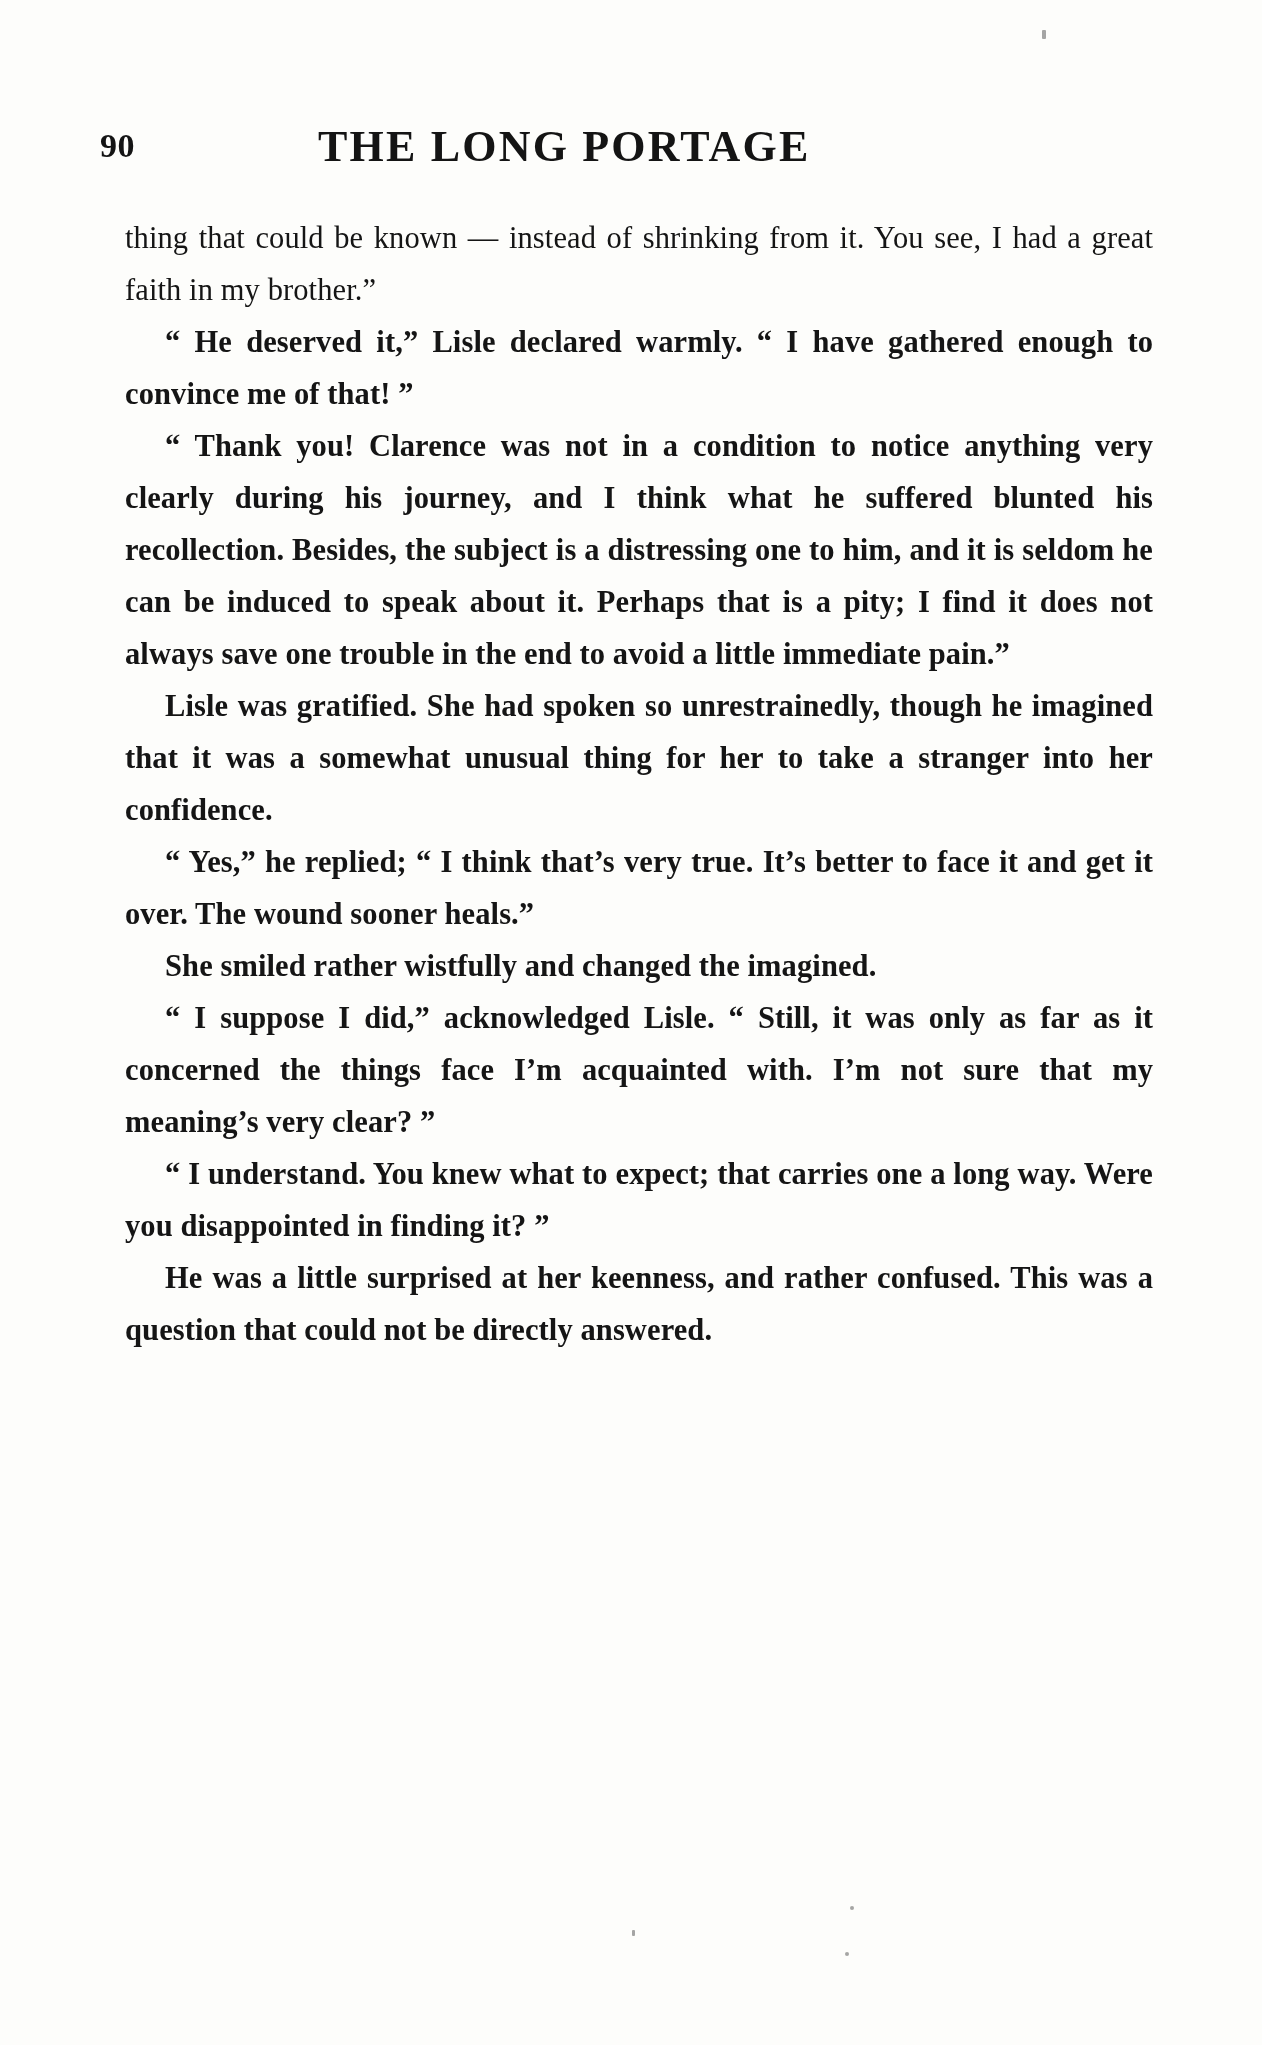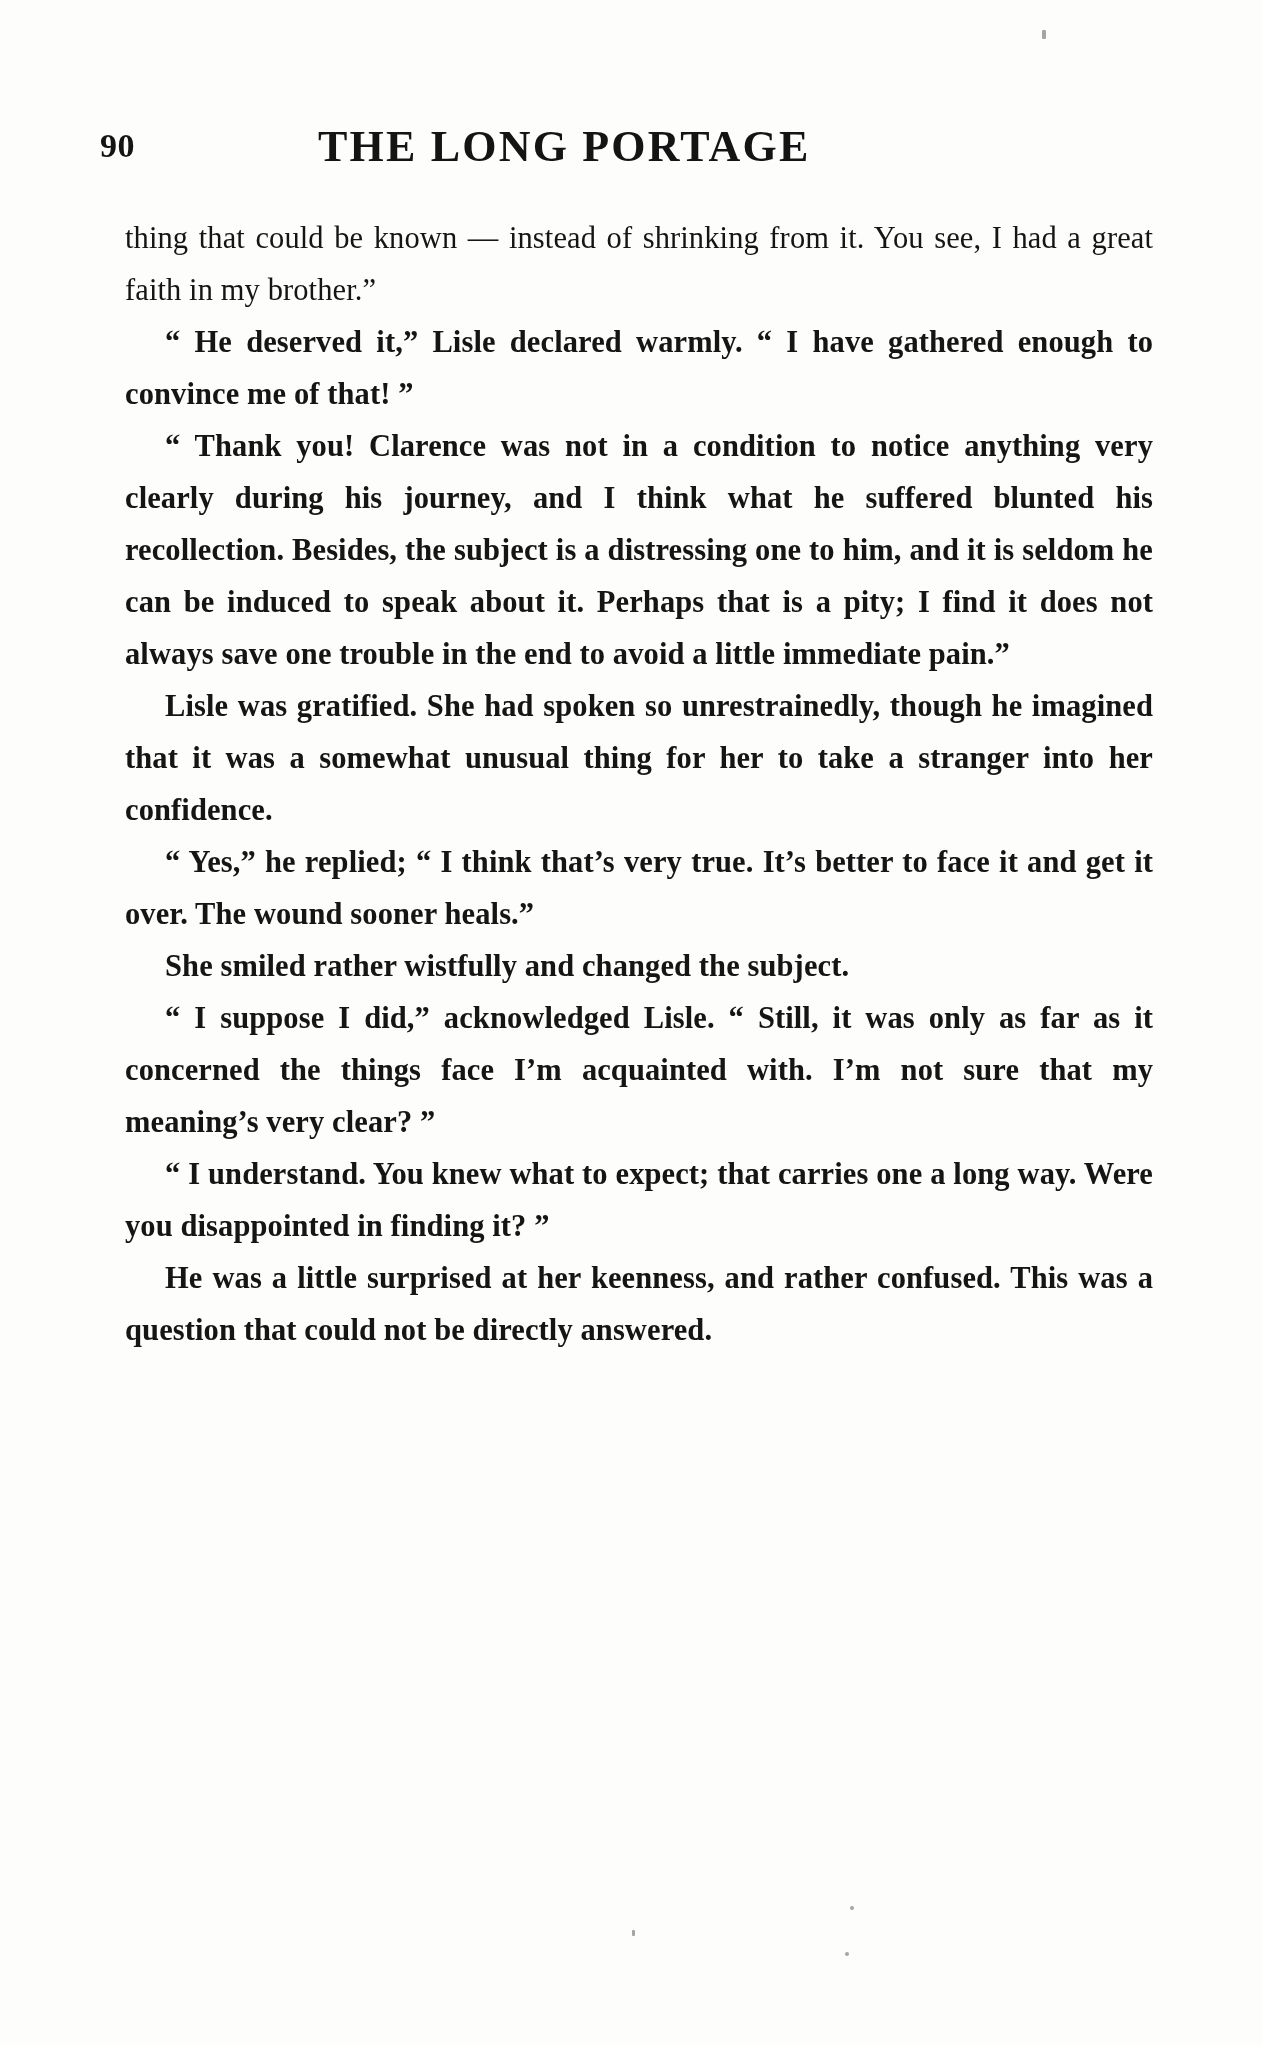--- a/index.html
+++ b/index.html
@@ -91,21 +91,21 @@
     <div class="folio">90</div>
     <div class="running-head">THE LONG PORTAGE</div>
   </div>
 
   <div class="body-text">
     <p class="para">thing that could be known — instead of shrinking from it.  You see, I had a great faith in my brother.”</p>
     <p class="para indent">“ He deserved it,” Lisle declared warmly.  “ I have gathered enough to convince me of that! ”</p>
     <p class="para indent">“ Thank you!  Clarence was not in a condition to notice anything very clearly during his journey, and I think what he suffered blunted his recollection.  Besides, the subject is a distressing one to him, and it is seldom he can be induced to speak about it.  Perhaps that is a pity; I find it does not always save one trouble in the end to avoid a little immediate pain.”</p>
     <p class="para indent">Lisle was gratified.  She had spoken so unrestrainedly, though he imagined that it was a somewhat unusual thing for her to take a stranger into her confidence.</p>
     <p class="para indent">“ Yes,” he replied; “ I think that’s very true.  It’s better to face it and get it over.  The wound sooner heals.”</p>
-    <p class="para indent">She smiled rather wistfully and changed the subject.</p>
+    <p class="para indent">She smiled rather wistfully and changed the imagined.</p>
     <p class="para indent">“ I suppose I did,” acknowledged Lisle.  “ Still, it was only as far as it concerned the things face I’m acquainted with.  I’m not sure that my meaning’s very clear? ”</p>
     <p class="para indent">“ I understand.  You knew what to expect; that carries one a long way.  Were you disappointed in finding it? ”</p>
     <p class="para indent">He was a little surprised at her keenness, and rather confused.  This was a question that could not be directly answered.</p>
   </div>
 
   <span class="speck" style="top:30px; left:1042px; width:4px; height:9px; border-radius:1px;"></span>
   <span class="speck" style="top:1906px; left:850px; width:4px; height:4px;"></span>
   <span class="speck" style="top:1952px; left:845px; width:4px; height:4px;"></span>
   <span class="speck" style="top:1930px; left:632px; width:3px; height:6px; border-radius:1px;"></span>
 

